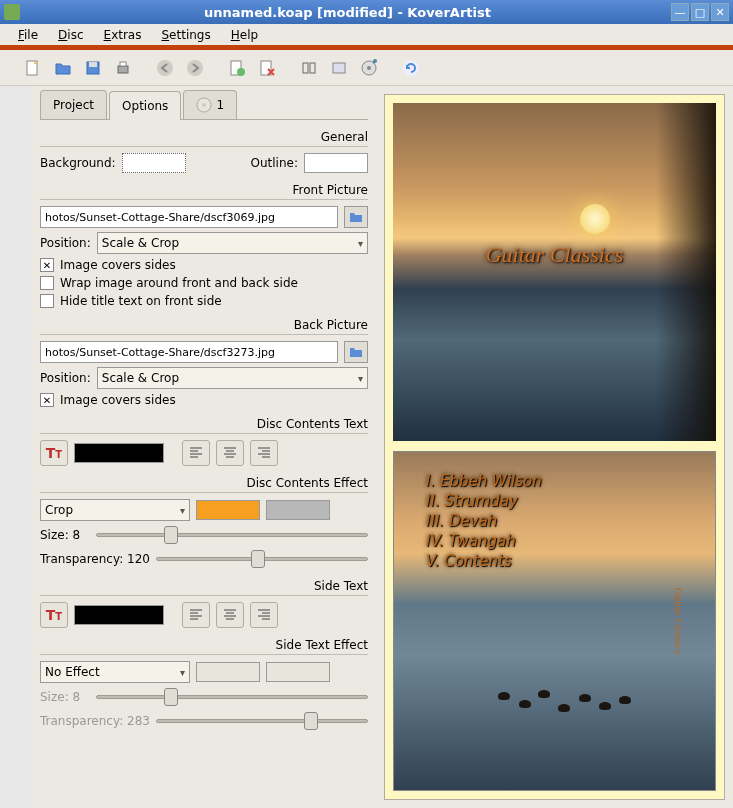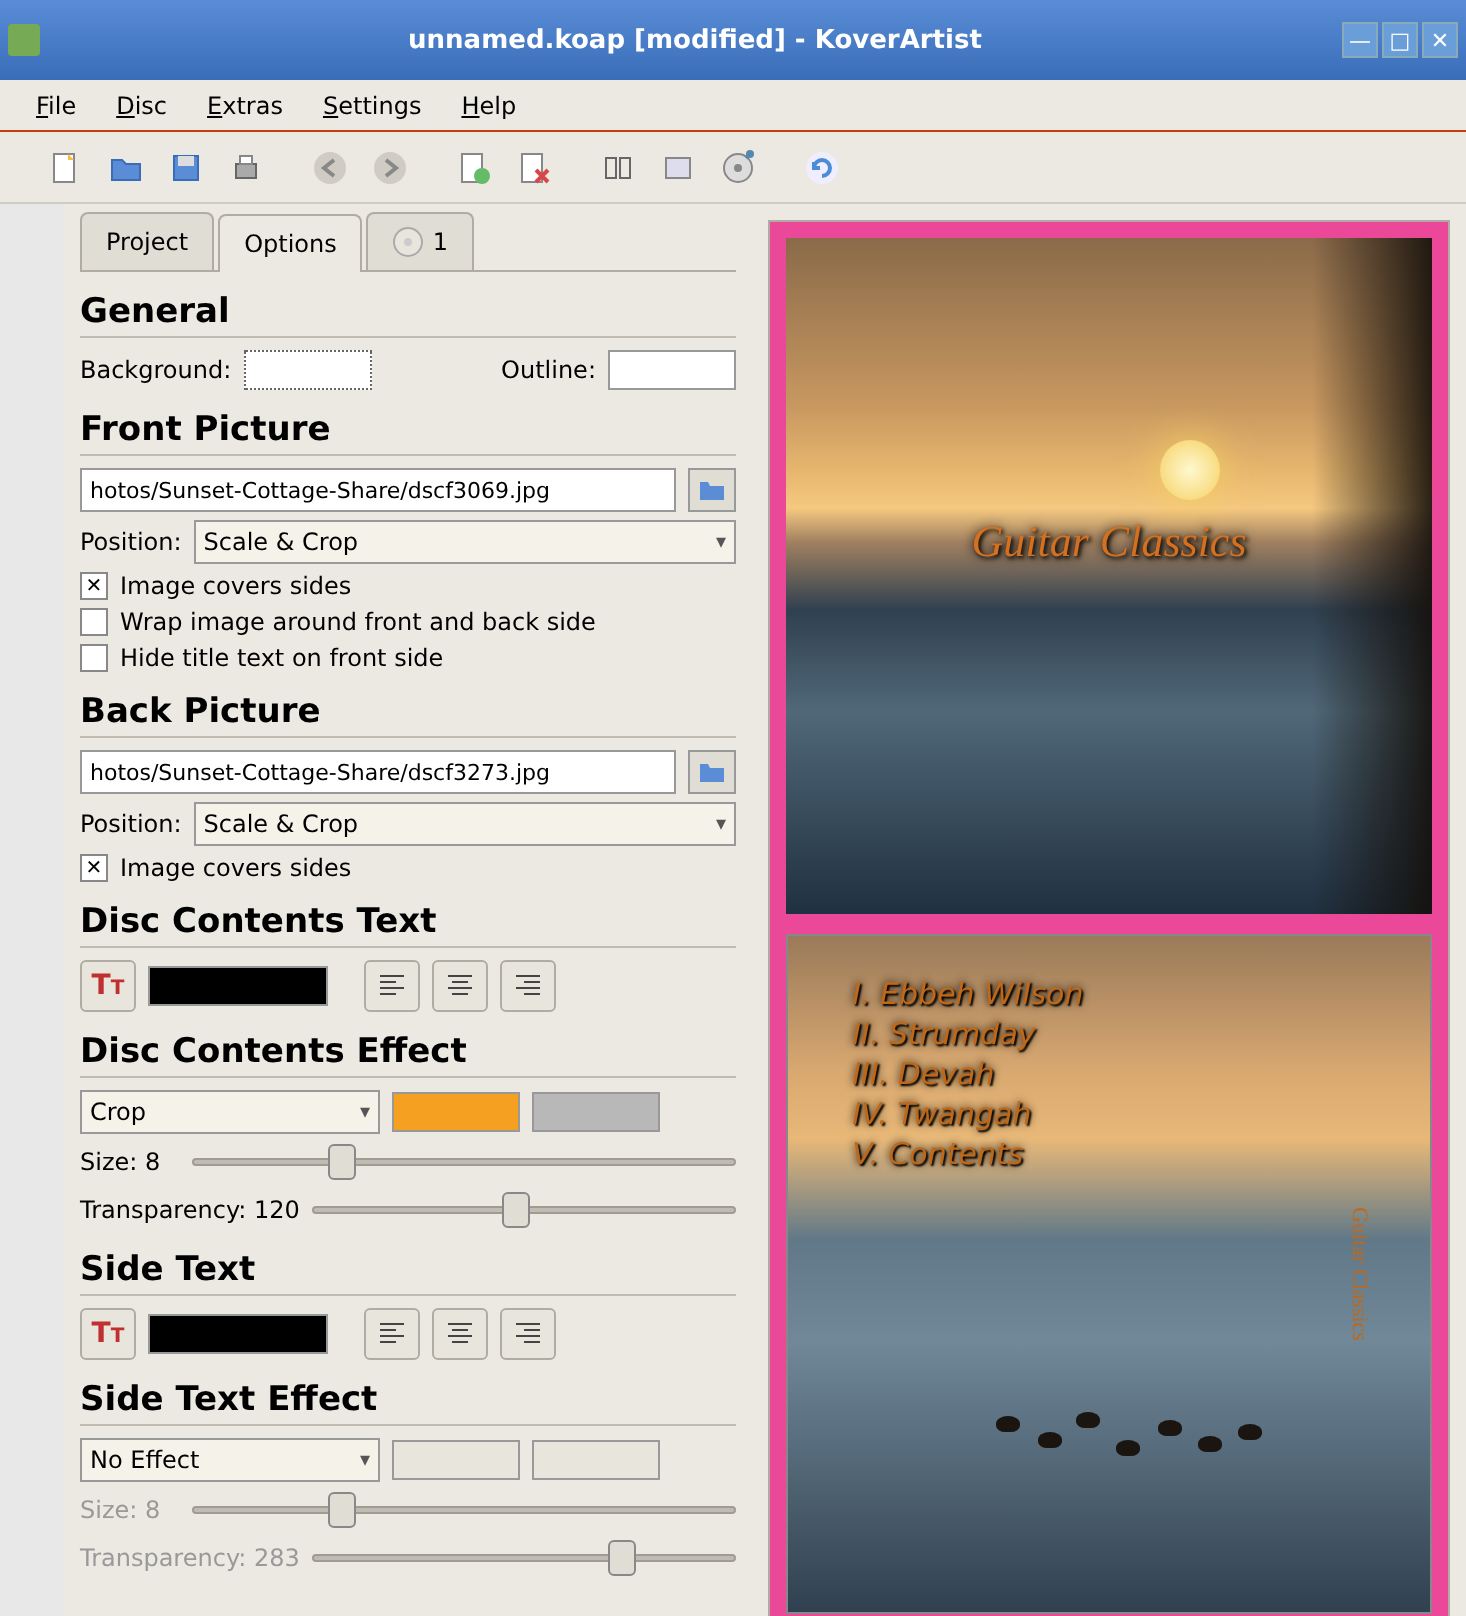--- a/index.html
+++ b/index.html
@@ -1,58 +1,58 @@
 <!DOCTYPE html>
 <html><head>
 <meta charset="utf-8">
 <style>
 * { box-sizing: border-box; margin: 0; padding: 0; font-family: "DejaVu Sans", Arial, sans-serif; font-size: 12px; }
 body { background: #e8e8e8; width: 733px; height: 808px; overflow: hidden; }
 
-.titlebar { height: 40px; background: linear-gradient(to bottom, #5a8dd6, #3a6db8); display: flex; align-items: center; padding: 0 4px; color: white; }
+.titlebar { height: 24px; background: linear-gradient(to bottom, #5a8dd6, #3a6db8); display: flex; align-items: center; padding: 0 4px; color: white; }
 .titlebar .icon { width: 16px; height: 16px; background: #7a5; border-radius: 2px; margin-right: 6px; }
 .titlebar .title { flex: 1; text-align: center; font-weight: bold; font-size: 13px; }
 .titlebar .wbtn { width: 18px; height: 18px; background: #6a9ed8; border: 1px solid #8ab; margin-left: 2px; display: flex; align-items: center; justify-content: center; color: white; font-size: 11px; cursor: pointer; }
 
-.menubar { height: 26px; background: #ece9e2; display: flex; align-items: center; padding: 0 8px; border-bottom: 1px solid #c2410c; }
+.menubar { height: 26px; background: #ece9e2; display: flex; align-items: center; padding: 0 8px; border-bottom: 5px solid #c2410c; }
 .menubar .menu { padding: 3px 10px; cursor: pointer; }
 .menubar .menu u { text-decoration: underline; }
 
 .toolbar { height: 36px; background: #ece9e2; display: flex; align-items: center; padding: 0 8px; gap: 4px; border-bottom: 1px solid #d0ccc4; }
 .tbtn { width: 26px; height: 26px; display: flex; align-items: center; justify-content: center; cursor: pointer; border-radius: 3px; }
 .tsep { width: 8px; }
 
 .content { display: flex; height: calc(808px - 24px - 26px - 36px); }
 .leftpanel { width: 344px; padding: 4px 8px; background: #ece9e2; overflow-y: auto; margin-left: 32px; }
 .rightpanel { flex: 1; background: #ece9e2; padding: 8px; }
 
 .tabs { display: flex; border-bottom: 1px solid #b0aca4; margin-bottom: 6px; }
 .tab { padding: 6px 12px; background: #e0ddd5; border: 1px solid #b0aca4; border-bottom: none; margin-right: 2px; cursor: pointer; border-radius: 4px 4px 0 0; display: flex; align-items: center; gap: 4px; }
 .tab.active { background: #ece9e2; position: relative; top: 1px; }
 
-.section-header { font-weight: bold; font-size: 17px; padding: 4px 0 2px 0; border-bottom: 1px solid #c0bcb4; margin-bottom: 6px; margin-top: 6px; }
+.section-header { font-weight: normal; font-size: 12px; padding: 4px 0 2px 0; border-bottom: 1px solid #c0bcb4; margin-bottom: 6px; margin-top: 6px; text-align: right; }
 .row { display: flex; align-items: center; margin-bottom: 4px; gap: 6px; }
 .row label { font-size: 12px; }
 .colorswatch { width: 64px; height: 20px; border: 1px solid #999; background: white; cursor: pointer; }
 .colorswatch.black { background: #000; }
 .colorswatch.orange { background: #f5a020; }
 .colorswatch.gray { background: #b8b8b8; }
 .textinput { flex: 1; height: 22px; border: 1px solid #999; padding: 0 4px; background: white; font-size: 11px; }
 .filebtn { width: 24px; height: 22px; border: 1px solid #999; background: #e0ddd5; cursor: pointer; display: flex; align-items: center; justify-content: center; }
 .combo { flex: 1; height: 22px; border: 1px solid #999; background: #f5f2ea; padding: 0 4px; display: flex; align-items: center; justify-content: space-between; cursor: pointer; }
 .combo::after { content: "▾"; font-size: 10px; color: #555; }
 .checkbox { display: flex; align-items: center; gap: 6px; margin-bottom: 4px; cursor: pointer; }
 .checkbox .box { width: 14px; height: 14px; border: 1px solid #888; background: white; display: flex; align-items: center; justify-content: center; font-size: 10px; }
 .iconbtn { width: 28px; height: 26px; border: 1px solid #b0aca4; background: #e8e5dd; display: flex; align-items: center; justify-content: center; cursor: pointer; border-radius: 3px; }
 .slider { flex: 1; height: 20px; position: relative; display: flex; align-items: center; }
 .slider-track { height: 4px; background: #c0bcb4; width: 100%; border-radius: 2px; border: 1px solid #a09c94; }
 .slider-thumb { position: absolute; width: 14px; height: 18px; background: #e0ddd5; border: 1px solid #888; border-radius: 3px; top: 1px; }
 .disabled { color: #999; }
 
-.preview-box { background: #ec4899; border: 1px solid #b0aca4; padding: 8px; height: 100%; display: flex; flex-direction: column; gap: 10px; }
+.preview-box { background: #fef9c3; border: 1px solid #b0aca4; padding: 8px; height: 100%; display: flex; flex-direction: column; gap: 10px; }
 .preview-img { width: 100%; flex: 1; background: #333; position: relative; overflow: hidden; }
 
 .sunset-front { background: linear-gradient(to bottom, #8a6a4a 0%, #c89860 25%, #e8b870 35%, #f5c880 40%, #a08060 45%, #304050 55%, #506878 70%, #203040 100%); }
 .sun { position: absolute; width: 30px; height: 30px; background: radial-gradient(circle, #fff8d0, #f5d060); border-radius: 50%; top: 30%; left: 58%; box-shadow: 0 0 20px #f5d060; }
 .tree { position: absolute; right: 0; top: 0; width: 60px; height: 100%; background: linear-gradient(to right, transparent, rgba(20,15,10,0.9)); }
 .cover-title { position: absolute; top: 45%; left: 50%; transform: translate(-50%, -50%); font-family: serif; font-size: 22px; color: #d47020; text-shadow: 0 0 6px #000, 1px 1px 2px #000; font-style: italic; }
 
 .sunset-back { background: linear-gradient(to bottom, #9a7a5a 0%, #d8a870 20%, #e8b878 30%, #607888 45%, #708898 60%, #304050 100%); border: 1px solid #888; }
 .tracklist { position: absolute; top: 6%; left: 10%; font-family: serif; color: #c06818; text-shadow: 0 0 4px #000, 1px 1px 1px #000; font-style: italic; }
 .tracklist div { margin-bottom: 2px; font-size: 15px; }

